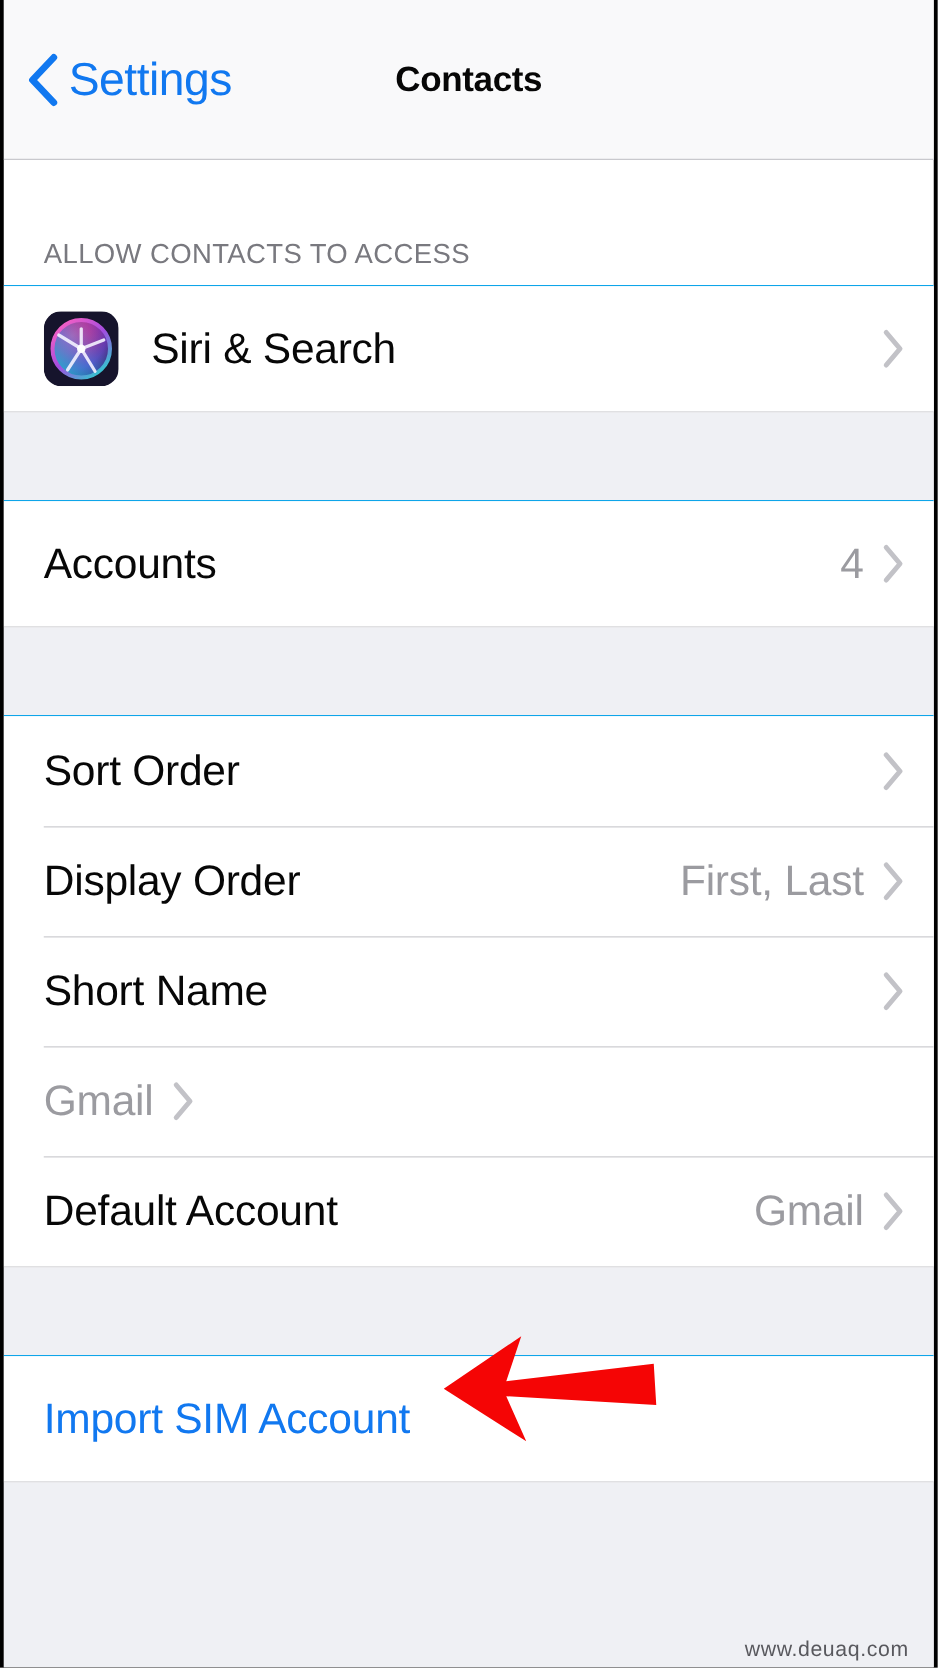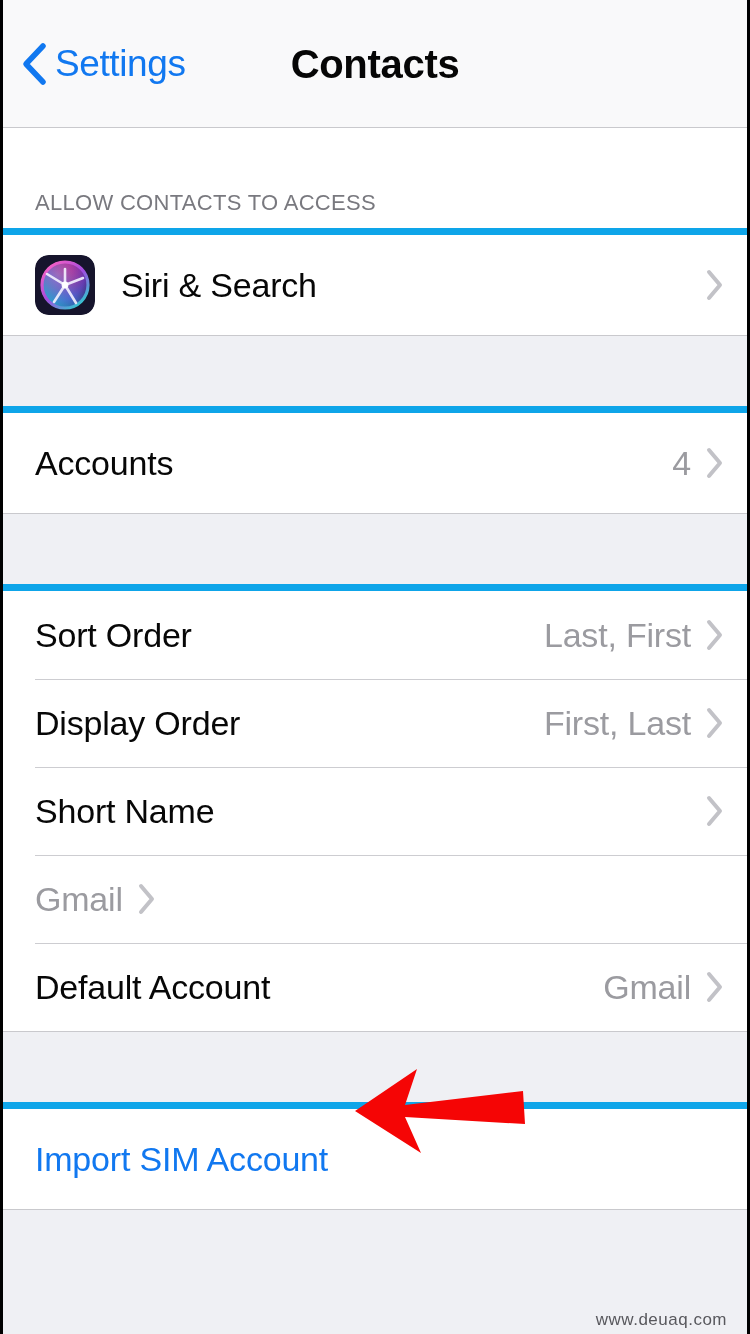--- a/index.html
+++ b/index.html
@@ -58,21 +58,21 @@
     letter-spacing: -0.4px;
     line-height: 1;
   }
 
   .nav-title {
     position: absolute;
     left: 0; right: 0;
     top: 50%;
     transform: translateY(-50%);
     text-align: center;
-    font-size: 40px;
+    font-size: 28px;
     font-weight: bold;
     color: #060606;
     letter-spacing: -0.3px;
   }
 
   
   .section-header {
     height: 100px;
     display: flex;
     align-items: flex-end;
@@ -81,21 +81,21 @@
 
   .section-header-text {
     font-size: 22px;
     color: #79797f;
     letter-spacing: 0.3px;
   }
 
   
   .group {
     background: #ffffff;
-    border-top: 7px solid #0ea5e9;
+    border-top: 1px solid #0ea5e9;
     border-bottom: 1px solid #c9c9cd;
   }
 
   .row {
     position: relative;
     display: flex;
     align-items: center;
     height: 88px;
     padding-left: 32px;
     padding-right: 22px;
@@ -258,21 +258,20 @@
       </svg>
     </div>
   </div>
 
   <div class="gap gap-70"></div>
 
   <div class="group">
 
     <div class="row">
       <span class="row-label">Sort Order</span>
-      <span class="row-value">Last, First</span>
       <svg class="chevron-right" viewBox="0 0 20 34">
         <polyline points="4,4 15,17 4,30" fill="none" stroke="#c2c2c7" stroke-width="4" stroke-linecap="round" stroke-linejoin="round"></polyline>
       </svg>
     </div>
 
     <div class="row">
       <span class="row-label">Display Order</span>
       <span class="row-value">First, Last</span>
       <svg class="chevron-right" viewBox="0 0 20 34">
         <polyline points="4,4 15,17 4,30" fill="none" stroke="#c2c2c7" stroke-width="4" stroke-linecap="round" stroke-linejoin="round"></polyline>

